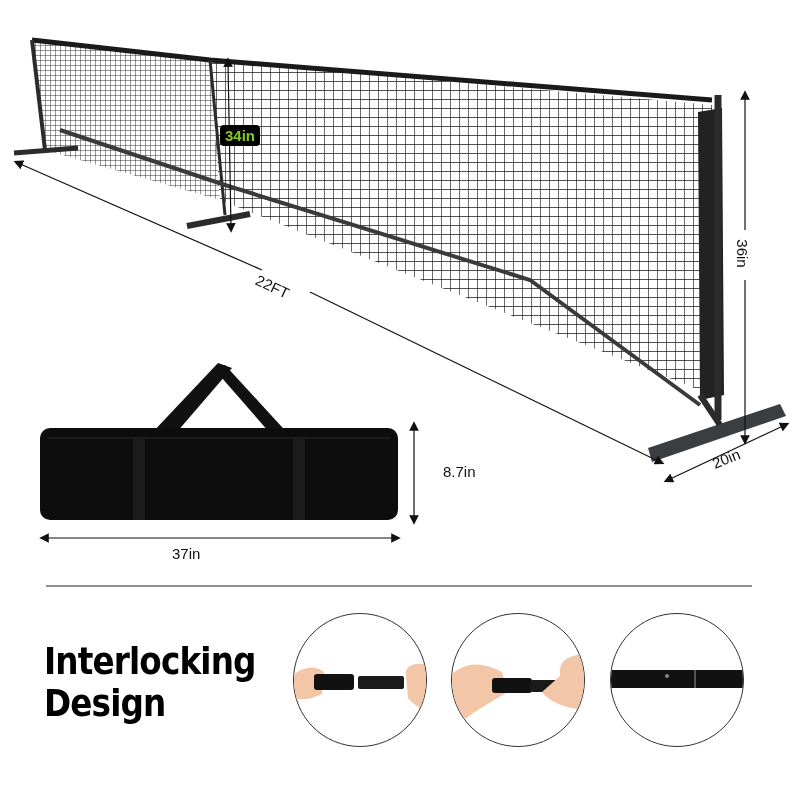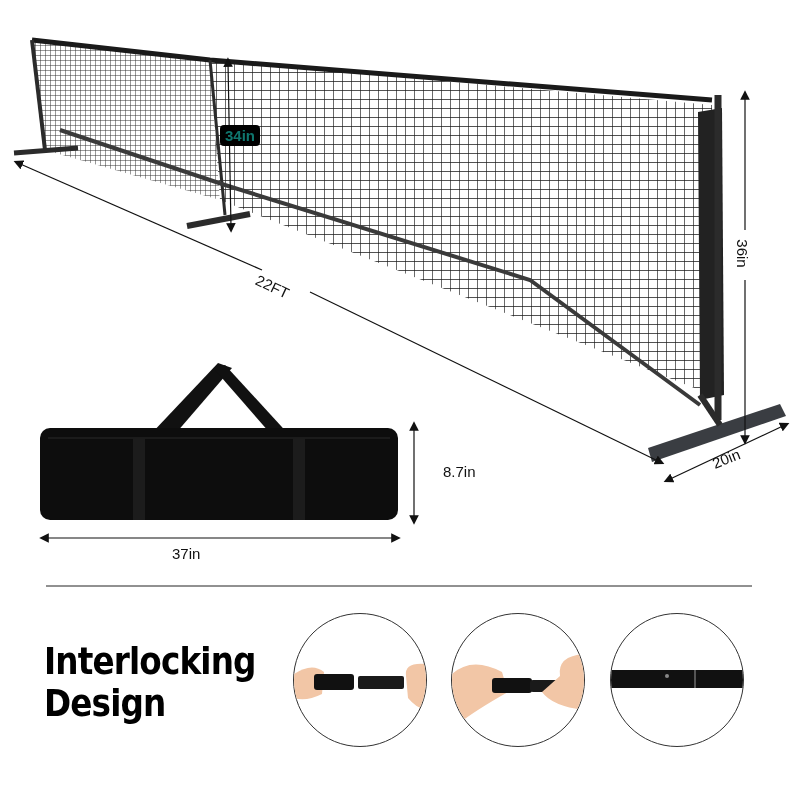--- a/index.html
+++ b/index.html
@@ -1,19 +1,19 @@
 <!DOCTYPE html>
 <html><head>
 <meta charset="utf-8">
 <style>
   html, body { margin: 0; padding: 0; background: #ffffff; }
   body { width: 800px; height: 800px; position: relative; overflow: hidden; font-family: "Liberation Sans", sans-serif; }
   svg { position: absolute; left: 0; top: 0; }
   .dimlabel { position: absolute; font-family: "Liberation Sans", sans-serif; font-size: 15px; color: #111; white-space: nowrap; }
-  .badge { position: absolute; background: #000; color: #0f766e; font-weight: bold; font-size: 15px; padding: 2px 5px; border-radius: 4px; font-family: "Liberation Sans", sans-serif; }
+  .badge { position: absolute; background: #000; color: #84cc16; font-weight: bold; font-size: 15px; padding: 2px 5px; border-radius: 4px; font-family: "Liberation Sans", sans-serif; }
   .headline { position: absolute; left: 44px; top: 640px; font-family: "DejaVu Sans", sans-serif; font-weight: bold; font-size: 38px; line-height: 42px; color: #000; letter-spacing: -1px; transform: scaleX(0.86); transform-origin: left top; }
   .circle { position: absolute; width: 132px; height: 132px; border: 1.5px solid #333; border-radius: 50%; overflow: hidden; background: #fff; }
 </style>
 </head>
 <body>
 
 <svg width="800" height="800" viewBox="0 0 800 800">
   <defs>
     <pattern id="mesh" width="9" height="9" patternUnits="userSpaceOnUse">
       <rect width="9" height="9" fill="#fff"></rect>

